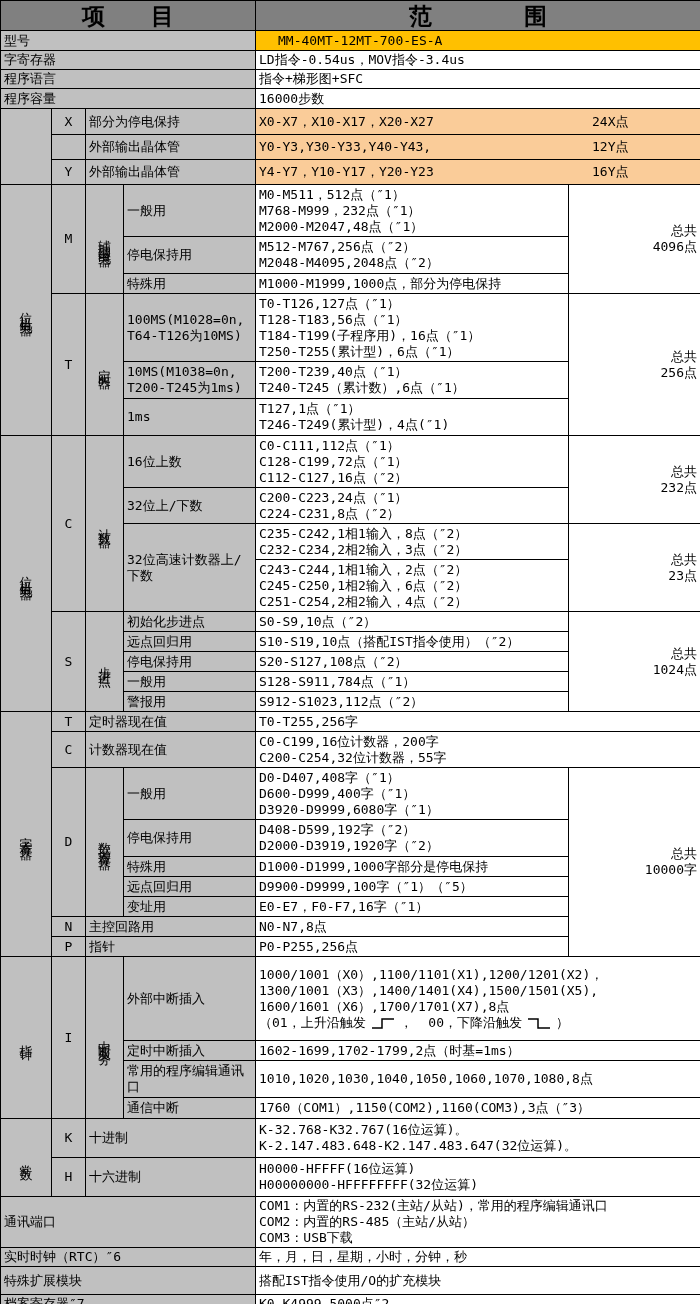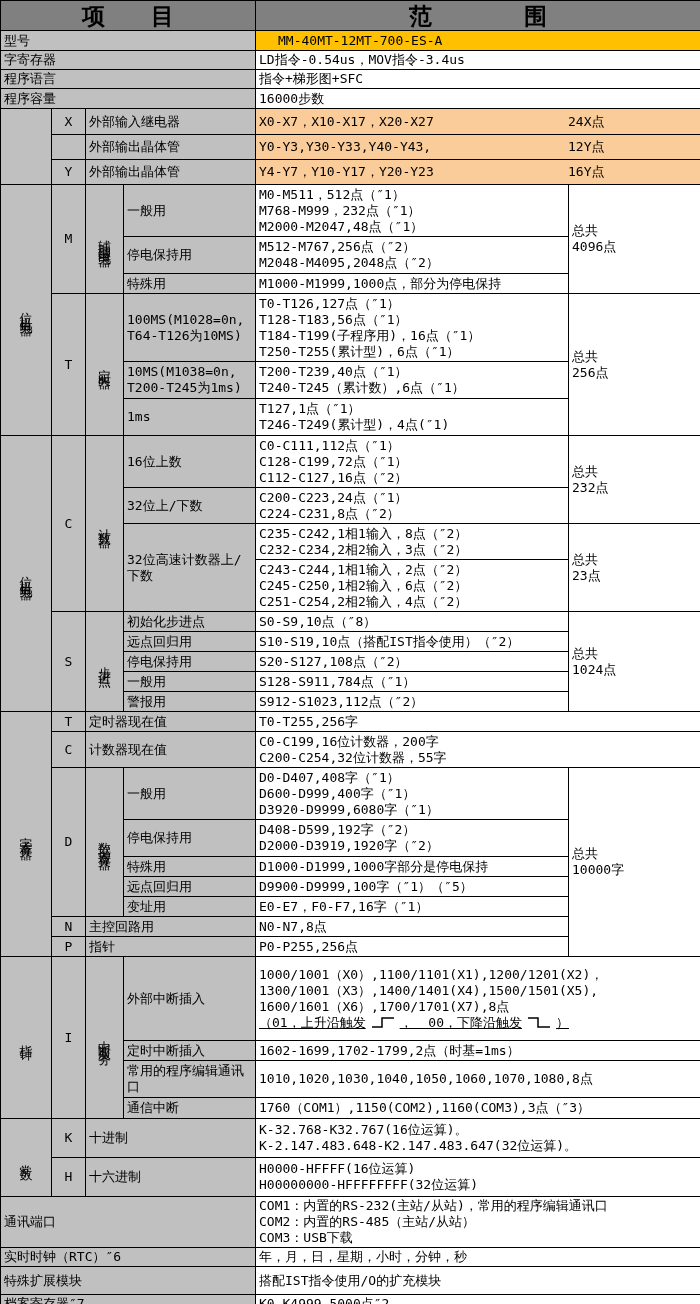--- a/index.html
+++ b/index.html
@@ -7,25 +7,25 @@
   table{border-collapse:collapse;table-layout:fixed;width:700px;}
   td{border:1px solid #000;padding:1px 3px;vertical-align:middle;overflow:hidden;font-size:13px;line-height:16px;}
   .lab{background:var(--label-bg,#C0C0C0);}
   .hdr td{background:var(--header-bg,#808080);font-family:"DejaVu Sans","Liberation Sans",sans-serif;
           font-weight:bold;font-size:23px;text-align:center;padding:2px 4px;}
   .gold{background:var(--model-bg,#FFC000);padding-left:22px;}
   .peach{background:var(--io-bg,#FACC99);}
   .v{white-space:pre-line;}
   .ctr{text-align:center;}
   .vert{writing-mode:vertical-rl;text-orientation:upright;margin:0 auto;letter-spacing:4px;line-height:1;}
-  .tot{text-align:left;white-space:pre-line;border-radius:9px;}
+  .tot{text-align:right;white-space:pre-line;border-radius:9px;}
   .io-flex{display:flex;align-items:center;}
   .io-flex .rng{width:309px;flex:none;}
-  .io-flex .pts{flex:1;}
-  .trig{display:flex;align-items:flex-start;white-space:pre;text-decoration:underline;}
+  .io-flex .pts{flex:1;margin-left:24px;}
+  .trig{display:flex;align-items:flex-end;white-space:pre;}
   .edge{display:inline-block;margin:0 5px;flex:none;}
 </style>
 </head>
 <body>
 
 <table>
   <colgroup>
     <col style="width:51px">
       <col style="width:34px">
       <col style="width:38px">
@@ -53,21 +53,21 @@
     <td colspan="2">指令+梯形图+SFC</td>
   </tr>
   <tr style="height:20px">
     <td colspan="4" class="lab">程序容量</td>
     <td colspan="2">16000步数</td>
   </tr>
 
   <tr style="height:26px">
     <td rowspan="3" class="lab"></td>
     <td class="lab ctr">X</td>
-    <td colspan="2" class="lab">外部输入继电器</td>
+    <td colspan="2" class="lab">部分为停电保持</td>
     <td colspan="2" class="peach">
       <div class="io-flex">
             <span class="rng">X0-X7，X10-X17，X20-X27</span>
             <span class="pts">24X点</span>
           </div>
     </td>
   </tr>
   <tr style="height:25px">
     <td class="lab ctr"></td>
     <td colspan="2" class="lab">外部输出晶体管</td>
@@ -196,21 +196,21 @@
 C245-C250,1相2输入，6点（″2）
 C251-C254,2相2输入，4点（″2）</div>
         </td>
   </tr>
   <tr style="height:20px">
     <td rowspan="5" class="lab ctr">S</td>
     <td rowspan="5" class="lab ctr">
           <div class="vert">步进点</div>
         </td>
     <td class="lab">初始化步进点</td>
-    <td>S0-S9,10点（″8）</td>
+    <td>S0-S9,10点（″2）</td>
     <td rowspan="5" class="tot">总共
 1024点</td>
   </tr>
   <tr style="height:20px">
     <td class="lab">远点回归用</td>
     <td>S10-S19,10点（搭配IST指令使用）（″2）</td>
   </tr>
   <tr style="height:20px">
     <td class="lab">停电保持用</td>
     <td>S20-S127,108点（″2）</td>

